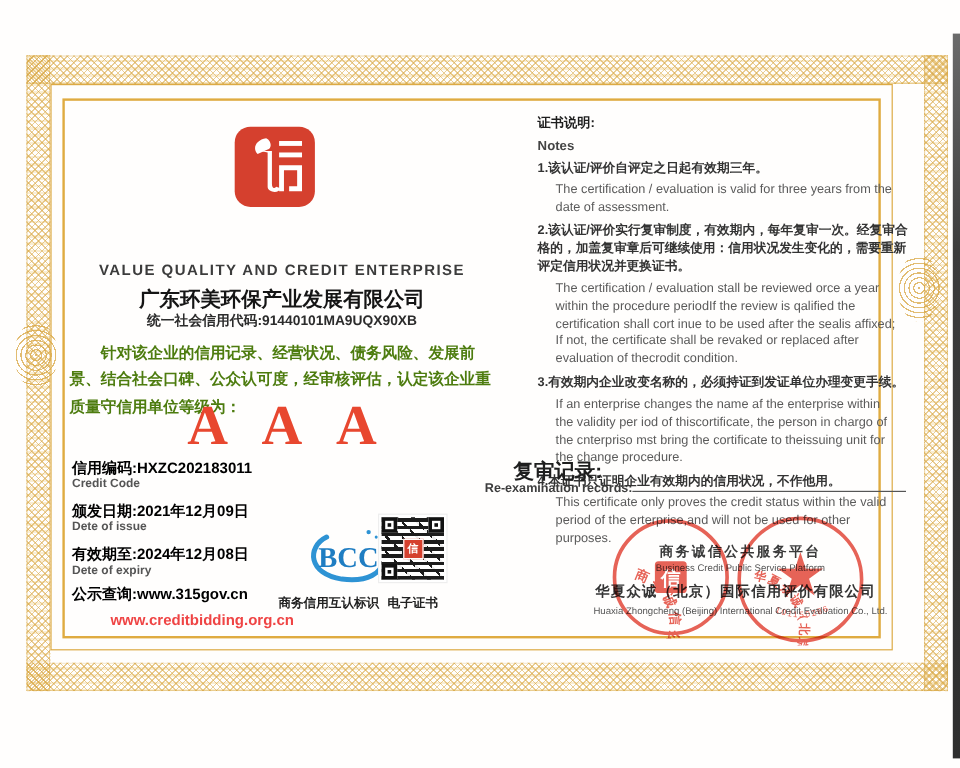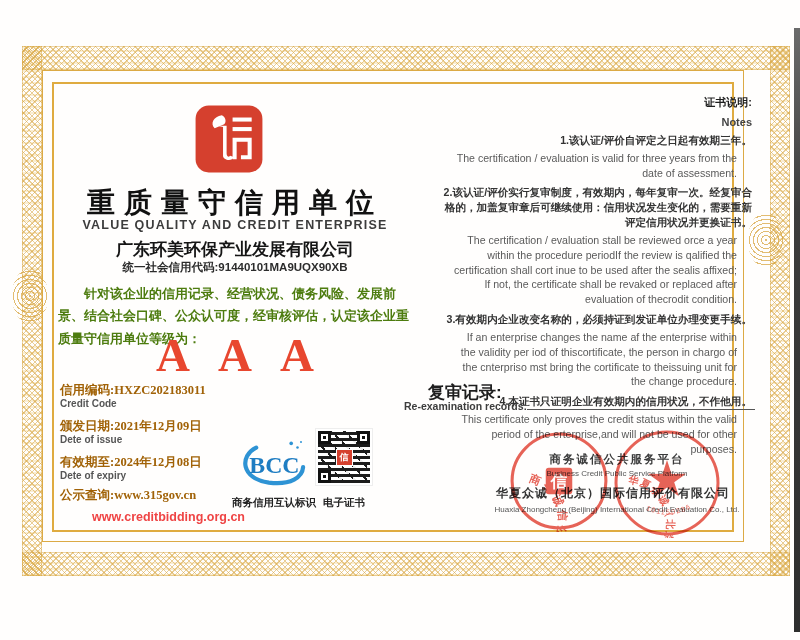--- a/index.html
+++ b/index.html
@@ -41,47 +41,47 @@
     font-size:12.5px; font-weight:bold; letter-spacing:1.2px; color:#3c3c3c; }
   .company  { position:absolute; left:55px; top:238px; width:360px; text-align:center;
     font-size:17px; font-weight:bold; color:#151515; }
   .uscc     { position:absolute; left:55px; top:260px; width:360px; text-align:center;
     font-size:11.5px; font-weight:600; color:#2c2c2c; }
   .para { position:absolute; left:58px; top:283px; width:358px;
     font-size:13px; line-height:1.72; font-weight:700; color:#4d7c0f; text-indent:2em; }
   .rating { position:absolute; left:55px; top:328px; width:360px; text-align:center;
     font-family:"Liberation Serif","DejaVu Serif",serif; font-weight:bold;
     font-size:47px; color:#e8472f; letter-spacing:28px; text-indent:28px; }
-  .fld-cn { position:absolute; left:60px; font-size:12.5px; font-weight:bold; color:#a16207;font-family:Liberation Serif, serif; }
+  .fld-cn { position:absolute; left:60px; font-size:12.5px; font-weight:bold; color:#000000; }
   .fld-en { position:absolute; left:60px; font-size:10px; font-weight:600; color:#555; }
   .q1 { top:487px; }
   .query2 { position:absolute; left:92px; top:510px; font-size:12.5px; font-weight:bold; color:#ef4444; }
 
   
-  .bcc-logo { position:absolute; left:238px; top:436px; width:70px; height:54px; }
+  .bcc-logo { position:absolute; left:254px; top:436px; width:70px; height:54px; }
   .bcc-label { position:absolute; left:222px; top:496px; width:104px; text-align:center;
     font-size:10.5px; font-weight:bold; color:#222; }
   .qr { position:absolute; left:315px; top:428px; width:58px; height:58px; background:#fff;
     border:1px solid #eee; }
   .qr-pattern { position:absolute; inset:2px;
     background-image:
       repeating-linear-gradient(0deg, #1c1c1c 0 3px, transparent 3px 6px),
       repeating-linear-gradient(90deg, rgba(255,255,255,.92) 0 3px, transparent 3px 7px),
       repeating-linear-gradient(45deg, #1c1c1c 0 2px, transparent 2px 9px); }
   .qr-finder { position:absolute; width:13px; height:13px; border:3px solid #111; background:#fff; }
   .qr-finder::after { content:""; position:absolute; left:2px; top:2px; width:3px; height:3px; background:#111; }
   .qf-tl { left:2px; top:2px; } .qf-tr { right:2px; top:2px; } .qf-bl { left:2px; bottom:2px; }
   .qr-center { position:absolute; left:50%; top:50%; width:17px; height:17px; margin:-8.5px 0 0 -8.5px;
     background:#d5402e; border:1.5px solid #fff; color:#fff; font-size:9px; font-weight:bold;
     display:flex; align-items:center; justify-content:center; }
   .qr-label { position:absolute; left:311px; top:496px; width:66px; text-align:center;
     font-size:10.5px; font-weight:bold; color:#222; }
 
   
-  .notes { position:absolute; left:436px; top:95px; width:316px;text-align:right; }
+  .notes { position:absolute; left:448px; top:95px; width:316px; }
   .notes-h-cn { font-size:11px; font-weight:bold; color:#1e1e1e; margin-bottom:6px; }
   .notes-h-en { font-size:11px; font-weight:bold; color:#444; margin-bottom:4px; }
   .note-cn { font-size:10.6px; line-height:1.4; font-weight:600; color:#333; margin:5px 0 3px; }
   .note-en { font-size:10.6px; line-height:1.4; color:#5a5a5a; margin:0 15px 5px; }
   .reexam-cn { position:absolute; left:428px; top:381px; font-size:17px; font-weight:bold; color:#1e1e1e; }
   .reexam-en { position:absolute; left:404px; top:399px; font-size:10.5px; font-weight:bold; color:#3d3d3d; }
   .reexam-line { display:inline-block; width:228px; border-bottom:1px solid #555; height:11px; }
 
   .issuer { position:absolute; left:488px; top:452px; width:258px; text-align:center; }
   .iss-cn1 { font-size:11.5px; font-weight:600; color:#3a3a3a; letter-spacing:2px; }
@@ -112,21 +112,20 @@
     <svg width="72" height="74" viewBox="0 0 60 62">
       <rect x="2" y="3" width="56" height="56" rx="11" fill="#d5402e"></rect>
       <path d="M24 11 c-7 1 -10 7 -6 11 l7 -3 c3 -1 3 -6 -1 -8 z" fill="#fff"></path>
       <path d="M20 20 l5 1 v24 c0 4 8 5 9 1 l-3 -1 c-2 2 -3 0 -3 -2 v-23 z" fill="#fff"></path>
       <rect x="33" y="13" width="16" height="3.4" fill="#fff"></rect>
       <rect x="33" y="21" width="16" height="3.4" fill="#fff"></rect>
       <path d="M33 30 h16 v18 h-9 v-3.4 h5.6 v-11.2 h-9.2 v14.6 h-3.4 z" fill="#fff"></path>
     </svg>
   </div>
 
-  <div class="title-cn">重质量守信用单位</div>
   <div class="title-en">VALUE QUALITY AND CREDIT ENTERPRISE</div>
   <div class="company">广东环美环保产业发展有限公司</div>
   <div class="uscc">统一社会信用代码:91440101MA9UQX90XB</div>
 
   <div class="para">针对该企业的信用记录、经营状况、债务风险、发展前景、结合社会口碑、公众认可度，经审核评估，认定该企业重质量守信用单位等级为：</div>
   <div class="rating">AAA</div>
 
   <div class="fld-cn" style="top:382px">信用编码:HXZC202183011</div>
   <div class="fld-en" style="top:398px">Credit Code</div>
   <div class="fld-cn" style="top:418px">颁发日期:2021年12月09日</div>

